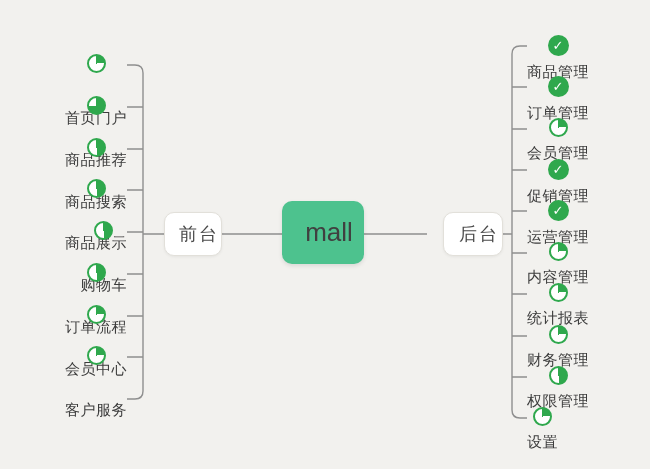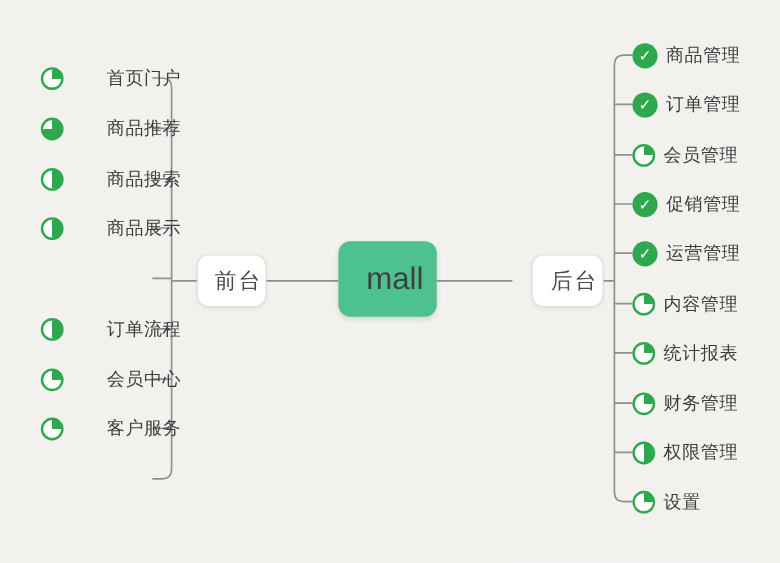--- a/index.html
+++ b/index.html
@@ -15,23 +15,23 @@
   .canvas{position:relative;width:650px;height:469px;background:var(--background);overflow:hidden;}
   .connectors{position:absolute;left:0;top:0;}
   .connectors path{fill:none;stroke:var(--line-gray);stroke-width:1.4;}
   .node{position:absolute;display:flex;align-items:center;justify-content:center;border-radius:10px;padding-left:12px;}
   .root-node{left:282px;top:201px;width:82px;height:63px;background:var(--brand-green);
     color:#404040;font-size:26px;box-shadow:0 2px 4px rgba(0,0,0,.10);}
   .branch-node{background:#fff;border:1px solid #e2e0da;color:var(--node-text);font-size:18px;
     letter-spacing:2px;box-shadow:0 1px 3px rgba(0,0,0,.06);}
   .branch-node.frontend{left:164px;top:212px;width:58px;height:44px;}
   .branch-node.backend{left:427px;top:212px;width:60px;height:44px;margin-left:16px;}
-  .item{position:absolute;display:flex;align-items:center;gap:7px;height:22px;}
+  .item{position:absolute;display:flex;align-items:center;gap:7px;height:22px;flex-direction:column;}
   .item .label{font-size:15px;color:var(--item-text);white-space:nowrap;letter-spacing:0.5px;}
-  .item.left{right:499px;gap:36px;}
+  .item.left{right:523px;gap:36px;}
   .item.right{left:527px;}
   .icon{display:inline-flex;align-items:center;justify-content:center;border-radius:50%;flex:0 0 auto;}
   .pie-quarter-icon,.pie-half-icon,.pie-three-quarter-icon{
     width:19px;height:19px;border:2px solid var(--icon-green);background-color:#fff;}
   .pie-quarter-icon{background-image:conic-gradient(var(--icon-green) 0 25%,#fff 25% 100%);}
   .pie-half-icon{background-image:conic-gradient(var(--icon-green) 0 50%,#fff 50% 100%);}
   .pie-three-quarter-icon{background-image:conic-gradient(var(--icon-green) 0 75%,#fff 75% 100%);}
   .check-icon{width:21px;height:21px;background:var(--icon-green);}
   .check-icon::after{content:"✓";color:#fff;font-size:13px;font-weight:bold;line-height:1;}
 </style>
@@ -60,20 +60,24 @@
     <span class="icon pie-three-quarter-icon"></span>
     <span class="label">商品推荐</span>
   </div>
   <div class="item left" style="top:138px">
     <span class="icon pie-half-icon"></span>
     <span class="label">商品搜索</span>
   </div>
   <div class="item left" style="top:179px">
     <span class="icon pie-half-icon"></span>
     <span class="label">商品展示</span>
+  </div>
+  <div class="item left" style="top:221px">
+    <span class="icon pie-half-icon"></span>
+    <span class="label">购物车</span>
   </div>
   <div class="item left" style="top:263px">
     <span class="icon pie-half-icon"></span>
     <span class="label">订单流程</span>
   </div>
   <div class="item left" style="top:305px">
     <span class="icon pie-quarter-icon"></span>
     <span class="label">会员中心</span>
   </div>
   <div class="item left" style="top:346px">

